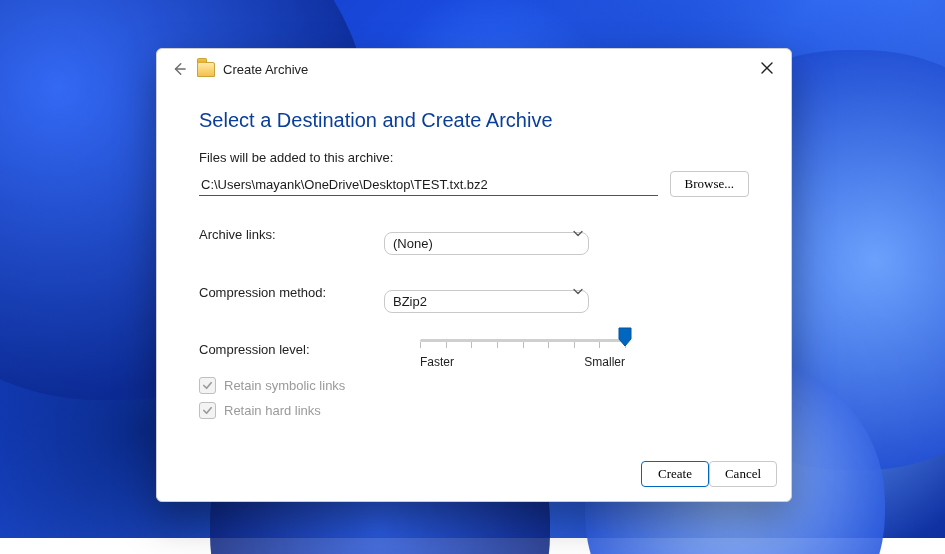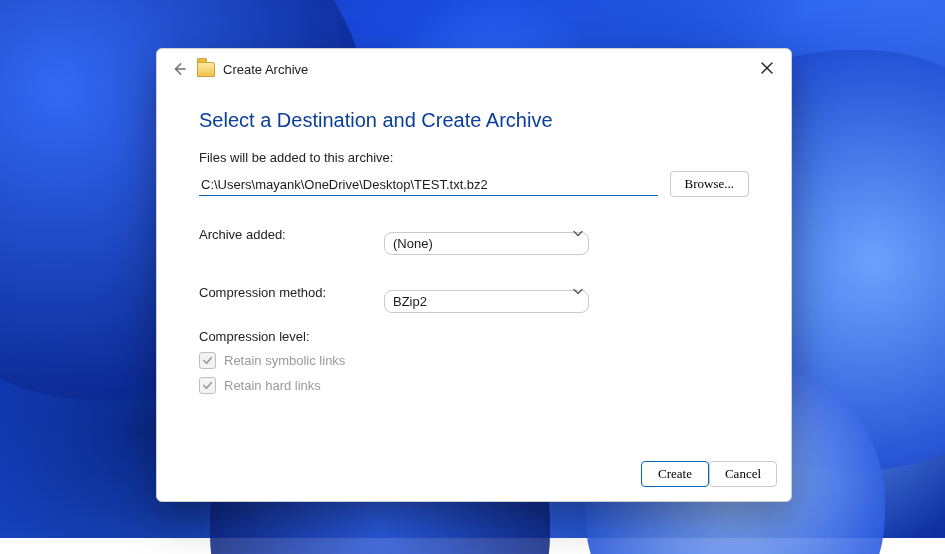--- a/index.html
+++ b/index.html
@@ -212,21 +212,21 @@
       <h1 class="heading">Select a Destination and Create Archive</h1>
 
       <p class="sub">Files will be added to this archive:</p>
 
       <div class="path-row">
         <input class="path-input" type="text" value="C:\Users\mayank\OneDrive\Desktop\TEST.txt.bz2" style="">
         <button class="btn">Browse...</button>
       </div>
 
       <div class="form-row">
-        <div class="label">Archive added:</div>
+        <div class="label">Archive links:</div>
         <div class="select">
           <div class="select-box">
             <span>(None)</span>
           </div>
           <span class="chev">
             <svg width="10" height="10" viewBox="0 0 10 10">
                 <path d="M1 3 L5 7 L9 3" fill="none" stroke="currentColor" stroke-width="1.3" stroke-linecap="round" stroke-linejoin="round"></path>
               </svg>
           </span>
         </div>
@@ -241,20 +241,44 @@
           <span class="chev">
             <svg width="10" height="10" viewBox="0 0 10 10">
                 <path d="M1 3 L5 7 L9 3" fill="none" stroke="currentColor" stroke-width="1.3" stroke-linecap="round" stroke-linejoin="round"></path>
               </svg>
           </span>
         </div>
       </div>
 
       <div class="form-row slider-row">
         <div class="label">Compression level:</div>
+        <div class="slider-wrap">
+          <div class="slider" id="lvlSlider">
+            <div class="track"></div>
+
+          <div class="tick" style="left: 0%;"></div>
+              <div class="tick" style="left: 12.5%;"></div>
+              <div class="tick" style="left: 25%;"></div>
+              <div class="tick" style="left: 37.5%;"></div>
+              <div class="tick" style="left: 50%;"></div>
+              <div class="tick" style="left: 62.5%;"></div>
+              <div class="tick" style="left: 75%;"></div>
+              <div class="tick" style="left: 87.5%;"></div>
+              <div class="tick" style="left: 100%;"></div>
+              <div class="thumb" style="left: 100%;">
+                <svg width="14" height="20" viewBox="0 0 14 20">
+                  <path d="M1 1 H13 V12 L7 19 L1 12 Z" fill="#0067c0" stroke="#005299" stroke-width="1"></path>
+                </svg>
+              </div>
+            </div>
+          <div class="slider-labels">
+            <span>Faster</span>
+            <span>Smaller</span>
+          </div>
+        </div>
       </div>
 
       <div class="checks">
         <div class="check-row">
           <div class="check-box">
             <svg width="11" height="11" viewBox="0 0 12 12">
               <path d="M2 6 L5 9 L10 3" fill="none" stroke="#9a9a9a" stroke-width="1.8" stroke-linecap="round" stroke-linejoin="round"></path>
             </svg>
           </div>
           <span>Retain symbolic links</span>

